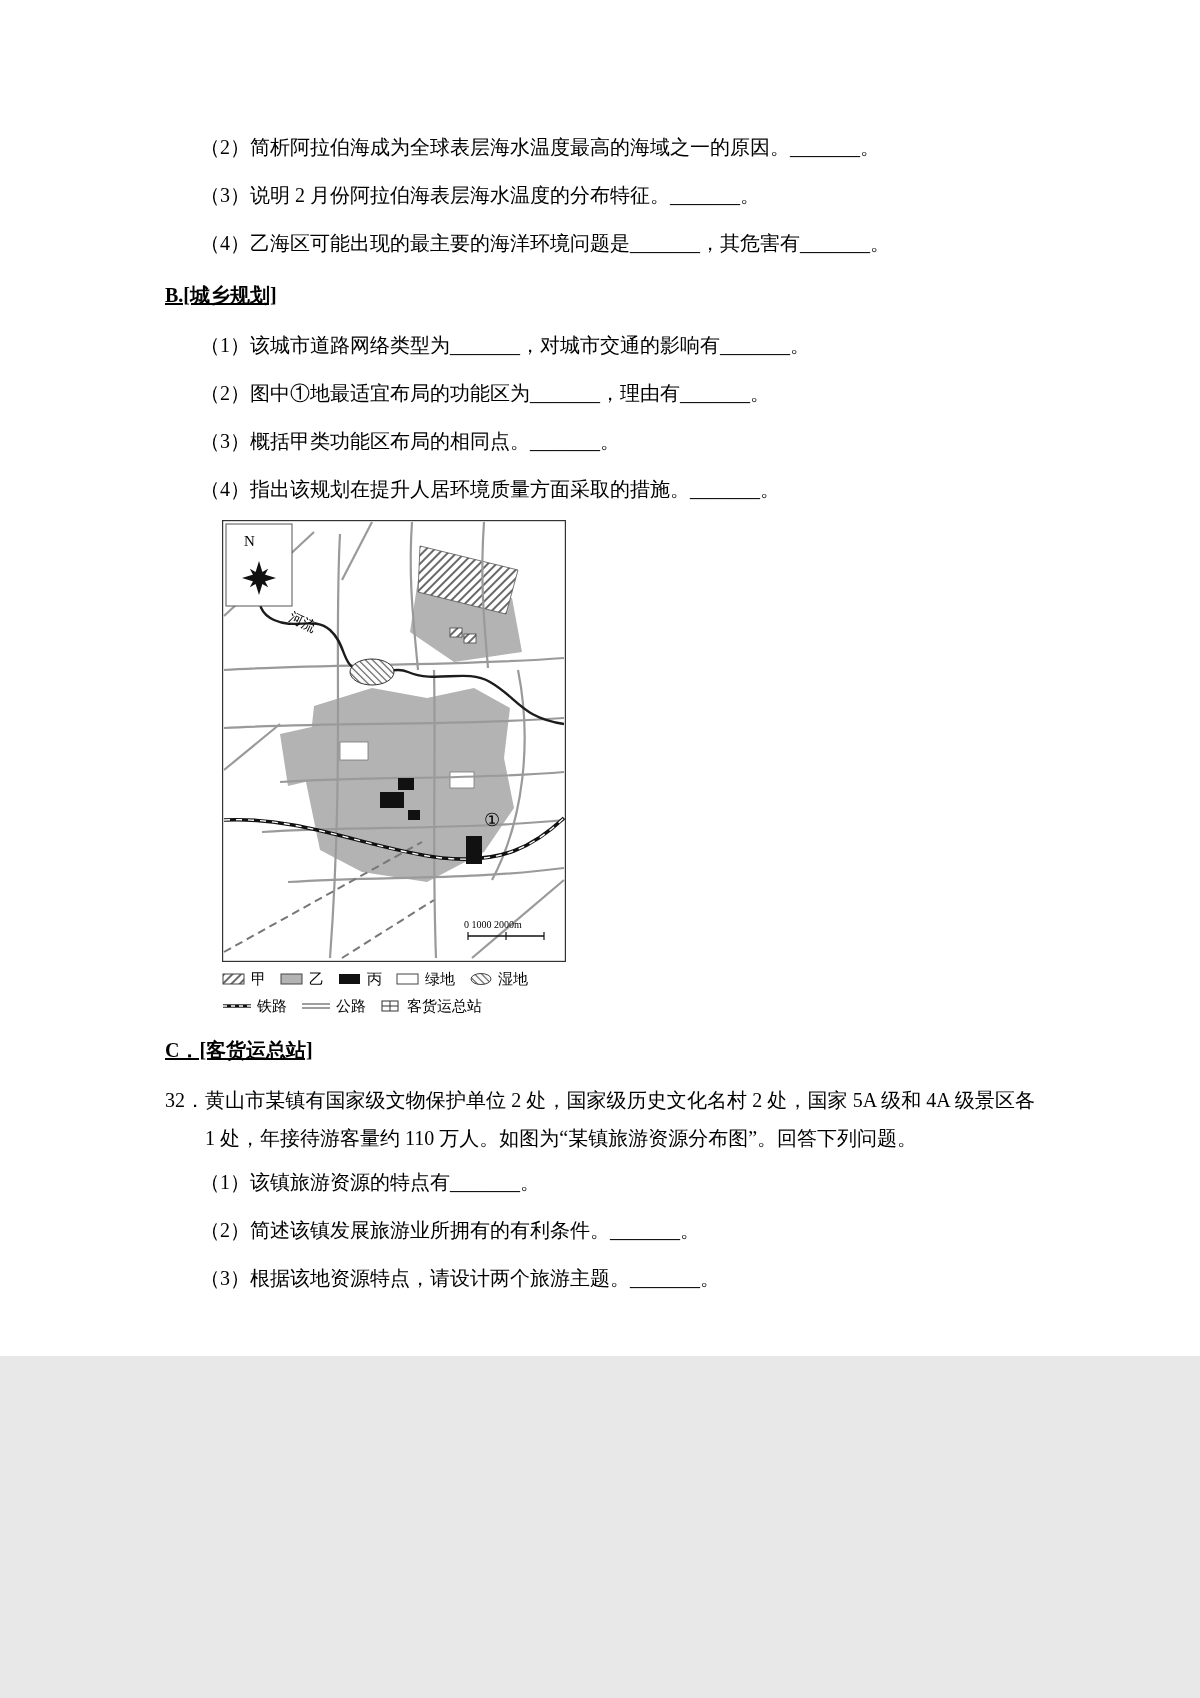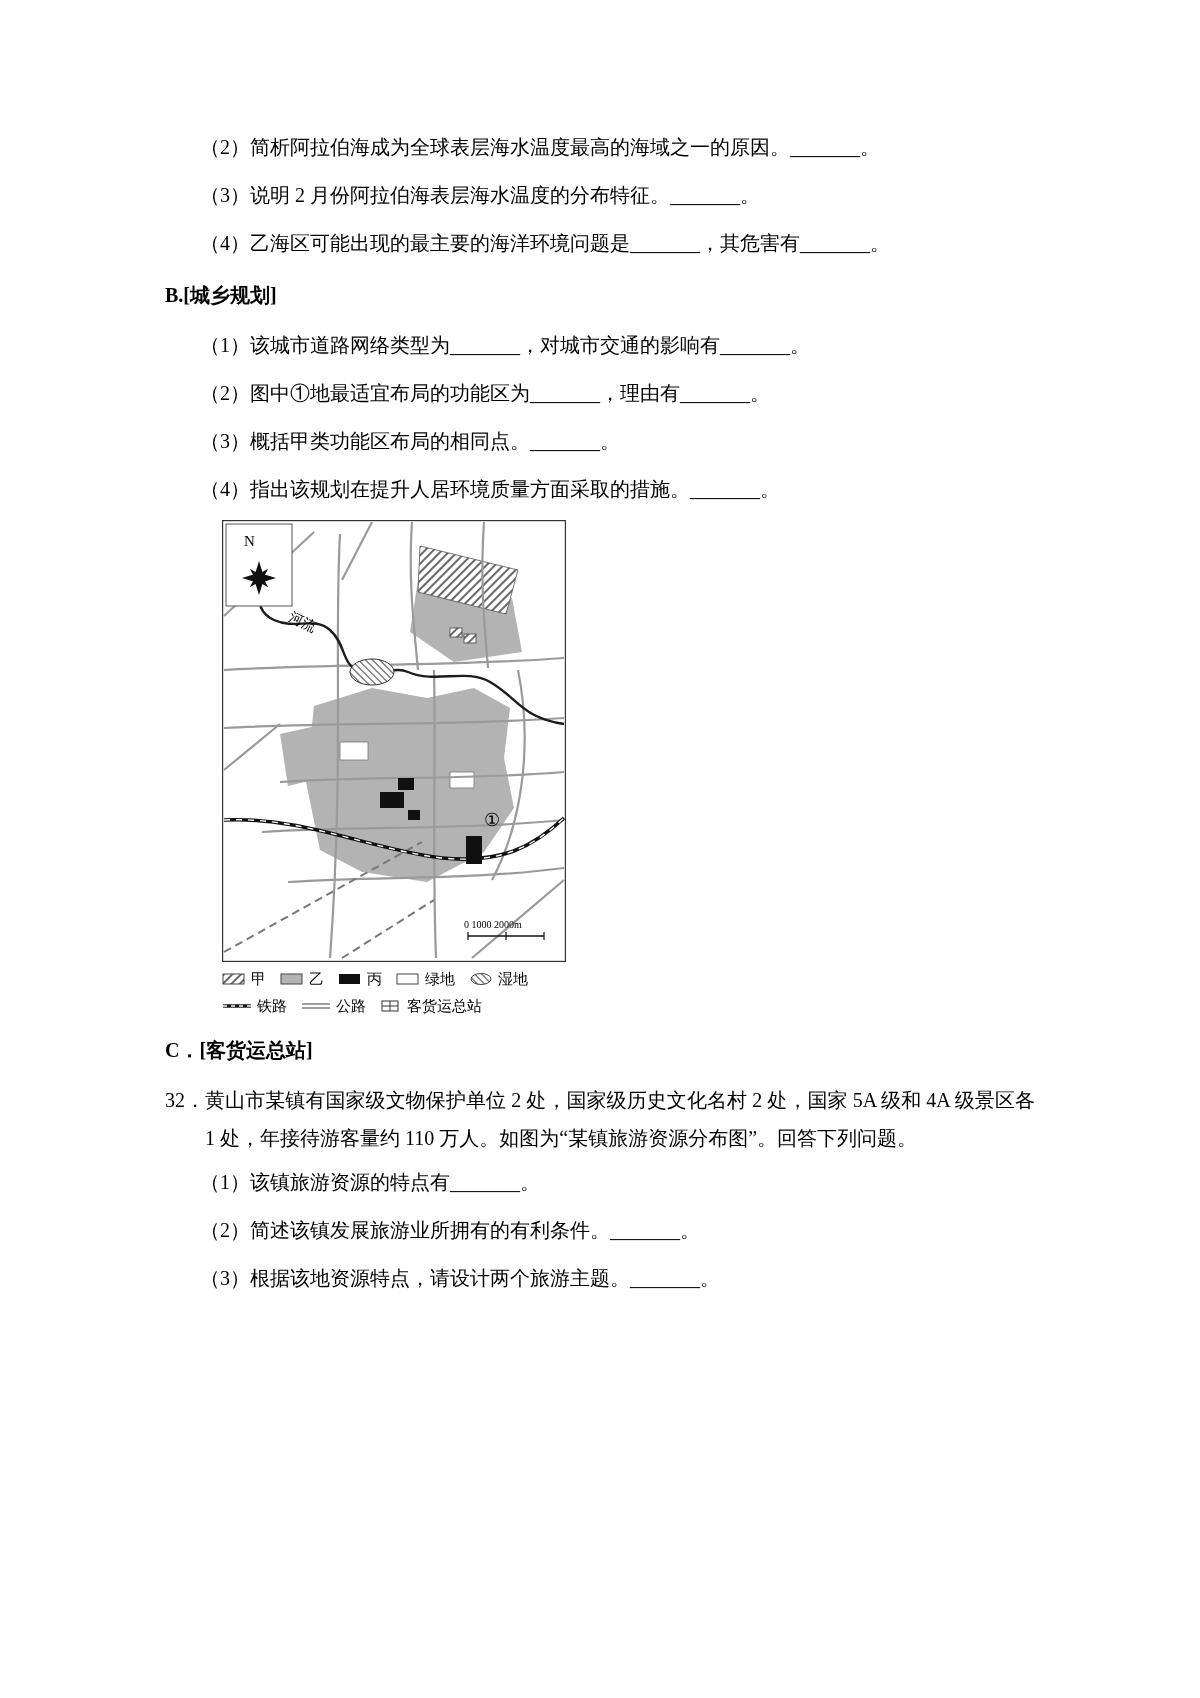--- a/index.html
+++ b/index.html
@@ -1,24 +1,24 @@
 <!DOCTYPE html>
 <html><head>
 <meta charset="utf-8">
 <style>
   html,body{margin:0;padding:0;background:#e8e8e8;}
   .page{
-    width:1200px;height:1698px;margin:0 auto;background:#ffffff;
+    width:1200px;height:1356px;margin:0 auto;background:#ffffff;
     box-sizing:border-box;padding:128px 165px 40px 165px;
     font-family:"Liberation Serif","DejaVu Serif",serif;
     color:#000;font-size:20px;line-height:1.9;overflow:hidden;
   }
   .line{margin-bottom:10px;text-align:justify;}
   .sub{padding-left:35px;}
-  .heading{font-weight:bold;margin:14px 0 12px 0;}
+  .heading{font-weight:bold;margin:14px 0 12px 0;text-decoration:underline;}
   .qblock{display:flex;margin-bottom:6px;}
   .qnum{flex:0 0 38px;}
   .qtext{flex:1;text-align:justify;}
   .map-figure{margin:12px 0 14px 57px;width:344px;}
   .map-frame{display:block;}
   .legend{margin-top:6px;font-size:15px;line-height:1.5;}
   .legend-row{display:flex;align-items:center;gap:14px;margin-bottom:4px;flex-wrap:nowrap;}
   .legend-item{display:inline-flex;align-items:center;gap:5px;white-space:nowrap;}
   .licon{display:inline-block;vertical-align:middle;}
   svg text{font-family:"Liberation Serif","DejaVu Serif",serif;}

